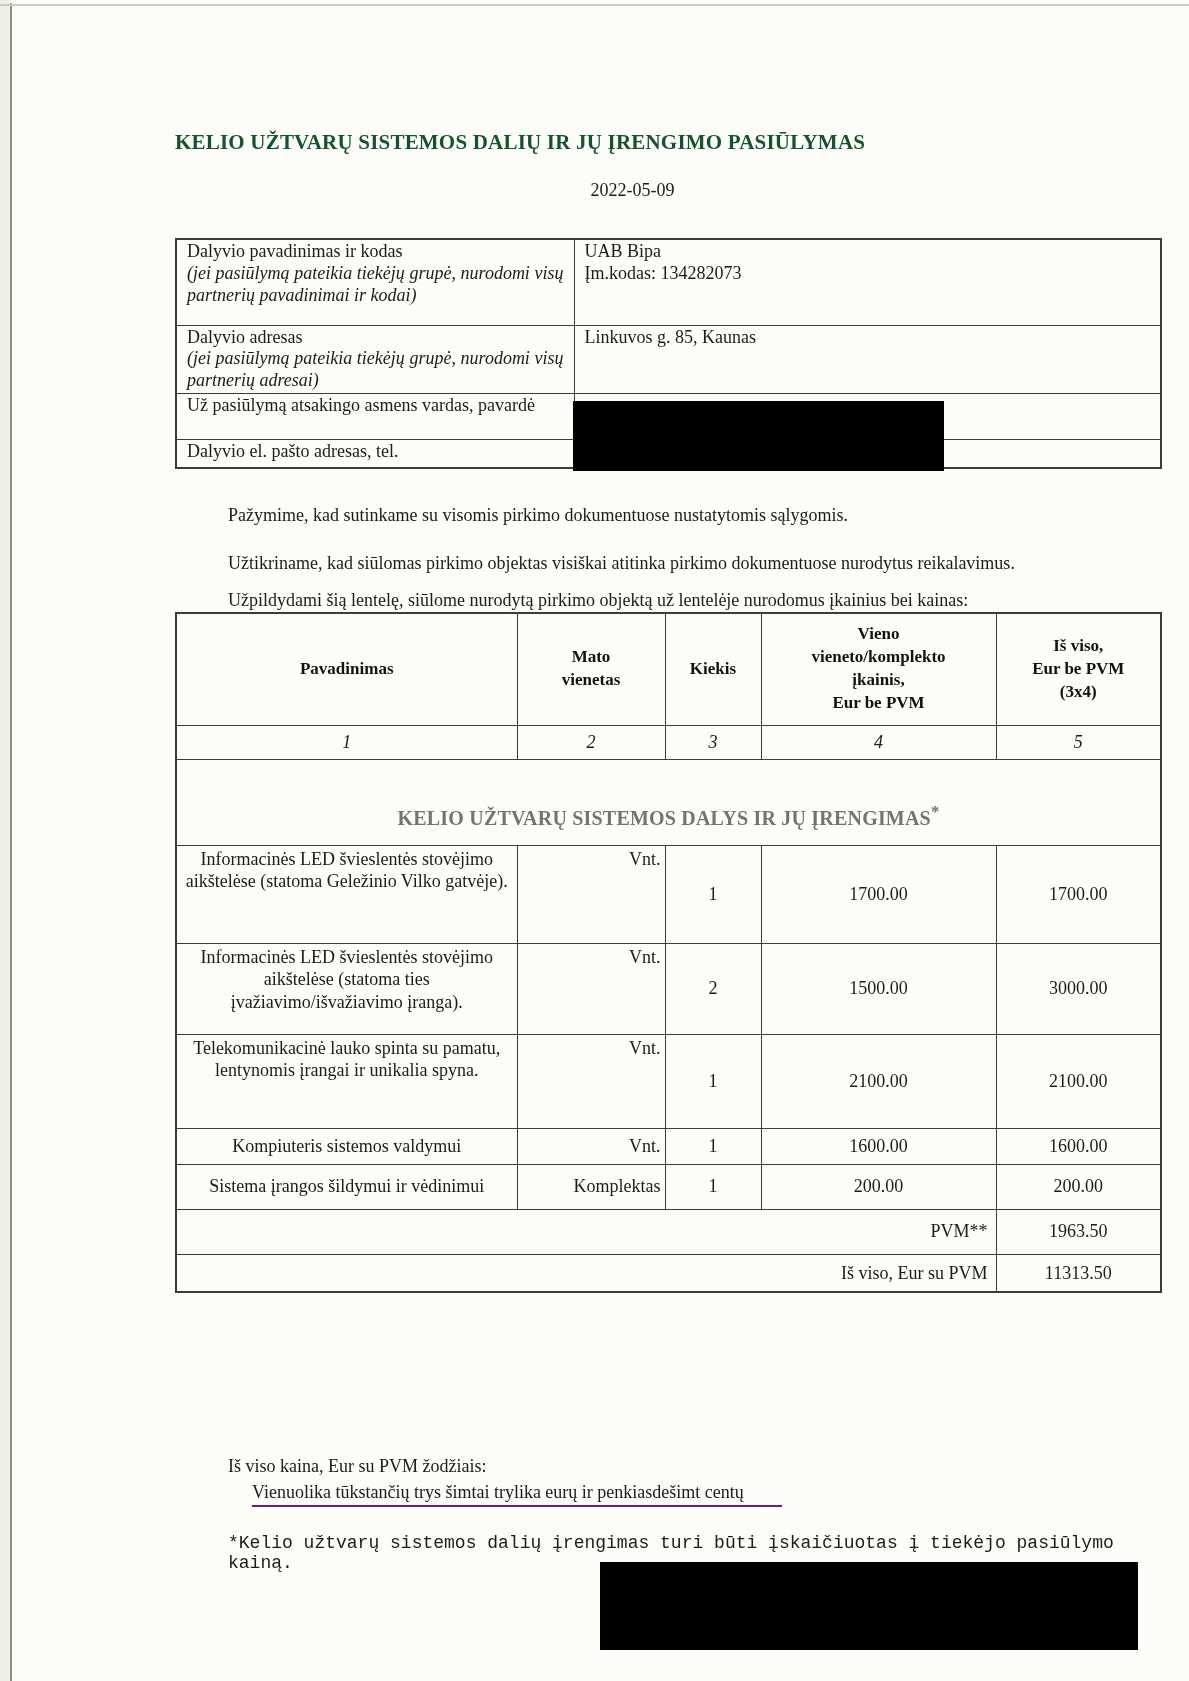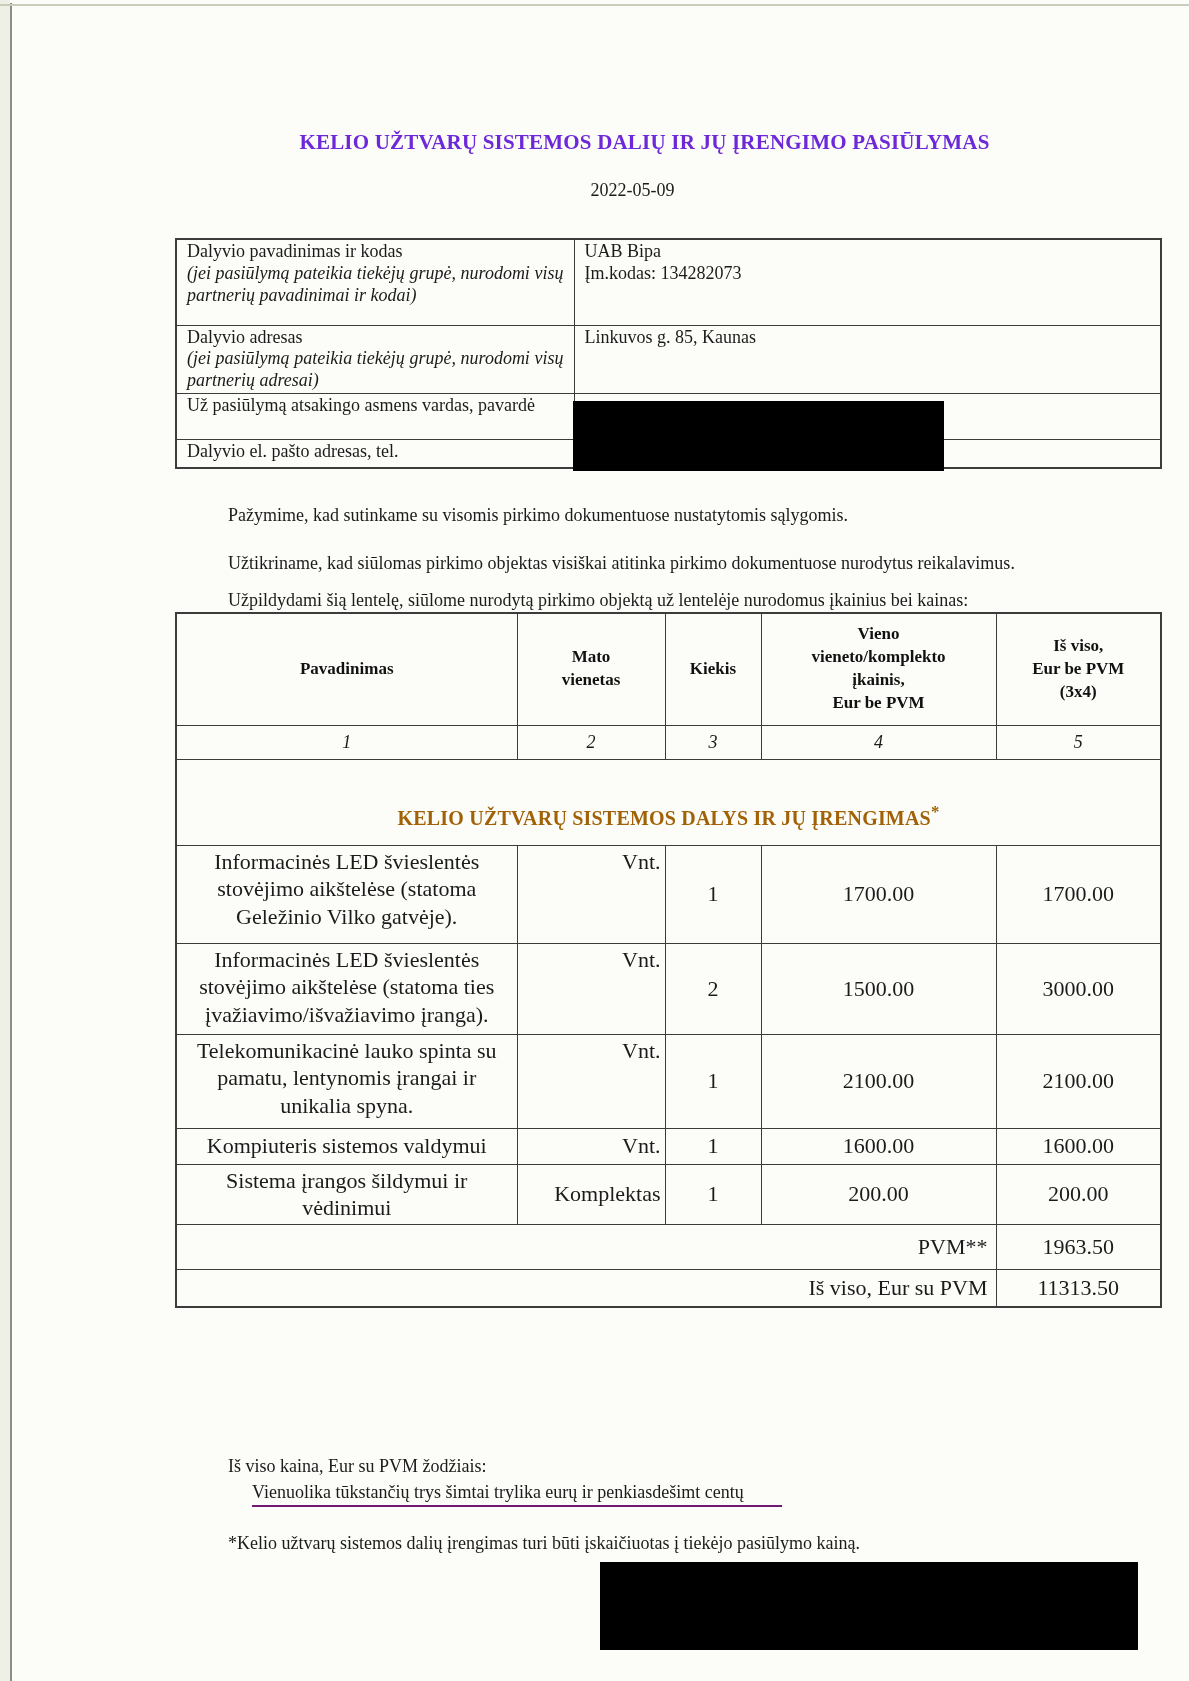--- a/index.html
+++ b/index.html
@@ -12,56 +12,56 @@
     overflow:hidden;
   }
   
   .scan-left-strip{position:absolute;left:0;top:0;width:10px;height:100%;background:#eef0e8;}
   .scan-left-line{position:absolute;left:10px;top:3px;width:2px;height:1678px;background:#8a8f83;}
   .scan-top-line{position:absolute;left:0;top:4px;width:1189px;height:2px;background:#c9cebc;}
 
   .content{position:absolute;left:175px;top:0;width:985px;height:100%;}
 
   .doc-title{
-    position:absolute;top:130px;left:12px;width:985px;box-sizing:border-box;padding-right:70px;
-    text-align:center;font-weight:bold;font-size:21px;letter-spacing:.2px;color:#6d28d9;
+    position:absolute;top:130px;left:0;width:985px;box-sizing:border-box;padding-right:70px;
+    font-weight:bold;font-size:21px;letter-spacing:.2px;color:#14532d;
   }
   .doc-date{
     position:absolute;top:180px;left:0;width:985px;box-sizing:border-box;padding-right:70px;
     text-align:center;font-size:18px;
   }
 
   table{border-collapse:collapse;table-layout:fixed;}
   .ptable{position:absolute;top:238px;left:0;width:985px;border:2px solid #3c3c3c;}
   .ptable td{border:1px solid #3c3c3c;vertical-align:top;padding:1px 10px;font-size:18px;line-height:1.22;}
   .plabel{text-align:justify;}
   .note{font-style:italic;text-align:justify;}
   .prewrap{white-space:pre-line;}
 
   .statement{position:absolute;left:53px;width:880px;font-size:18px;}
   .st0{top:505px;}
   .st1{top:553px;}
   .st2{top:590px;}
 
   .otable{position:absolute;top:612px;left:0;width:985px;border:2px solid #3c3c3c;}
-  .otable th,.otable td{border:1px solid #3c3c3c;font-size:22px;line-height:1.25;padding:2px 4px;}
+  .otable th,.otable td{border:1px solid #3c3c3c;font-size:18px;line-height:1.25;padding:2px 4px;}
   .otable th.colhead{font-weight:bold;font-size:17px;text-align:center;vertical-align:middle;line-height:1.35;color:#111;}
   .otable td.colnum{font-style:italic;text-align:center;vertical-align:middle;font-size:18px;}
-  .otable td.section-cell{text-align:center;vertical-align:bottom;padding-bottom:14px;font-weight:bold;font-size:20px;letter-spacing:.2px;color:#a16207;}
+  .otable td.section-cell{text-align:center;vertical-align:bottom;padding-bottom:14px;font-weight:bold;font-size:20px;letter-spacing:.2px;color:#737373;}
   .otable td.name{text-align:center;vertical-align:top;padding:2px 6px;}
   .otable td.unit{text-align:right;vertical-align:top;}
   .otable td.qty,.otable td.price{text-align:center;vertical-align:middle;}
   .otable tr.single td{vertical-align:middle;}
   .otable td.sumlabel{text-align:right;vertical-align:middle;padding-right:8px;}
 
   .footer-line{position:absolute;left:53px;font-size:18px;}
   .fw-label{top:1456px;}
   .fw-value{top:1482px;}
   .fw-value span{display:inline-block;border-bottom:2px solid #701a75;padding-right:38px;padding-bottom:2px;margin-left:24px;}
-  .fw-note{top:1533px;}
+  .fw-note{top:1533px;font-family:Liberation Mono, monospace;}
 
   .redact{position:absolute;background:#000;}
   .redact-1{left:573px;top:401px;width:371px;height:70px;}
   .redact-2{left:600px;top:1562px;width:538px;height:88px;}
 </style>
 </head>
 <body>
 
 <div class="page">
 

